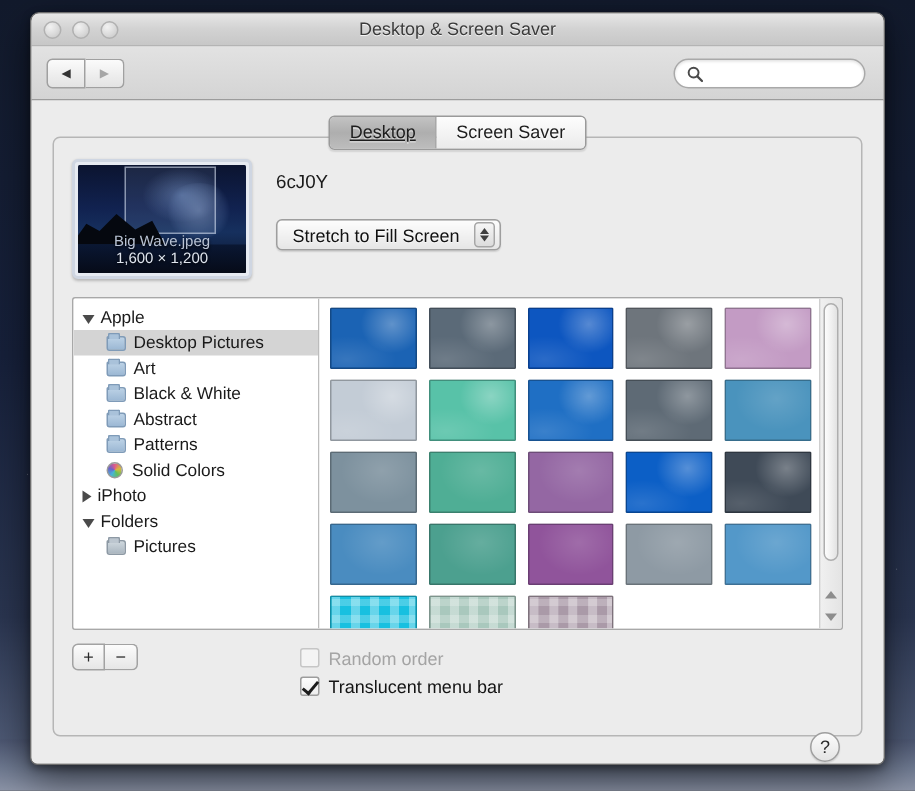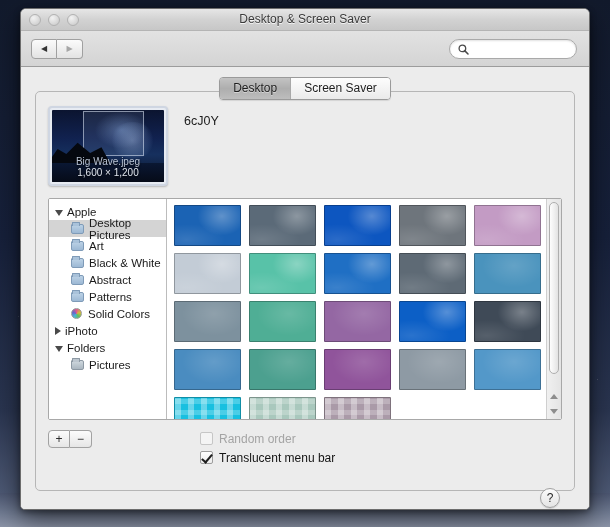--- a/index.html
+++ b/index.html
@@ -133,20 +133,21 @@
   .tab {
     padding: 3px 13px 4px;
     font-size: 12px; color: #1d1d1d;
     background: linear-gradient(180deg,#fdfdfd 0%,#eaeaea 100%);
     text-shadow: 0 1px 0 rgba(255,255,255,.75);
   }
   .tab + .tab { border-left: 1px solid #a8a8a8; }
   .tab.active {
     background: linear-gradient(180deg,#c3c3c3 0%,#aeaeae 50%,#bdbdbd 100%);
     text-shadow: 0 1px 0 rgba(255,255,255,.45);
+    text-decoration: underline;
   }
 
   
   .panel {
     border: 1px solid #b6b6b6;
     border-radius: 5px;
     background: #ececec;
     padding: 14px 12px 10px;
     height: 400px;
     position: relative;
@@ -242,21 +243,21 @@
   .split {
     display: flex;
     margin-top: 12px;
     height: 222px;
     border: 1px solid #a8a8a8;
     border-radius: 2px;
     background: #fff;
     overflow: hidden;
   }
   .sidebar {
-    width: 118px;
+    width: 164px;
     background: #fff;
     border-right: 1px solid #bcbcbc;
     padding: 4px 0 0;
     overflow: hidden;
   }
   .row {
     display: flex; align-items: center;
     height: 17px;
     font-size: 11.5px; color: #1a1a1a;
     padding-left: 6px;
@@ -455,20 +456,27 @@
             <div class="water"></div>
             <div class="preview-caption">
               <span class="pname">Big Wave.jpeg</span>
               <span class="pdim">1,600 × 1,200</span>
             </div>
           </div>
         </div>
 
         <div class="topright">
           <div class="wp-name">6cJ0Y</div>
+          <div class="popup">
+            <span>Stretch to Fill Screen</span>
+            <span class="steppers">
+              <span class="tri-up"></span>
+                <span class="tri-dn"></span>
+            </span>
+          </div>
         </div>
       </div>
 
       <div class="split">
         <div class="sidebar">
 
           <div class="row">
             <span class="disc open"></span>
             <span>Apple</span>
           </div>

